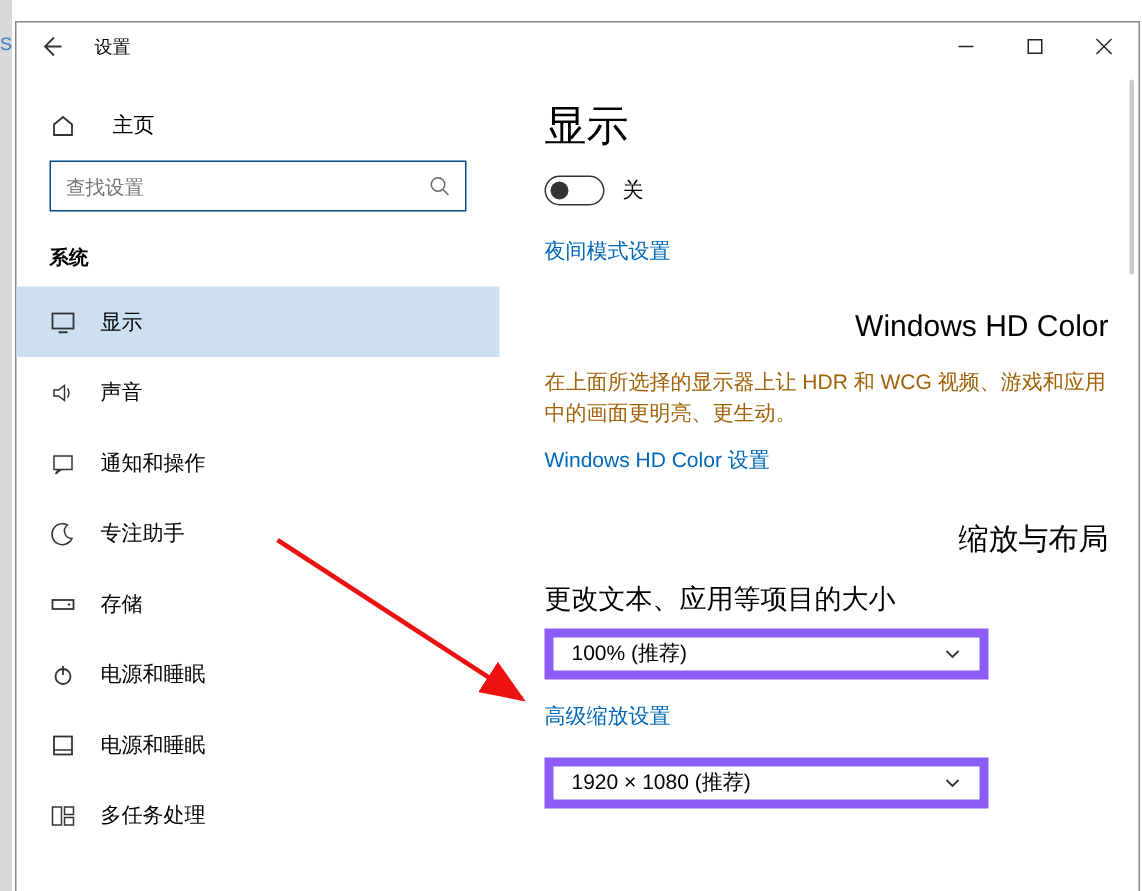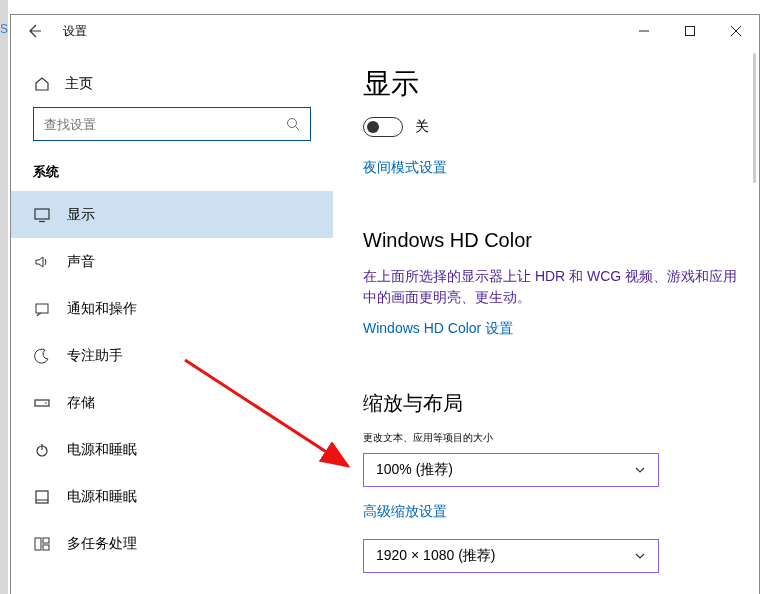--- a/index.html
+++ b/index.html
@@ -5,41 +5,41 @@
 * { box-sizing: border-box; margin: 0; padding: 0; }
 body { font-family: "Microsoft YaHei", "Segoe UI", sans-serif; font-size: 14px; color: #000; background: #fff; width: 761px; height: 594px; position: relative; overflow: hidden; }
 .window { position: absolute; left: 10px; top: 14px; width: 750px; height: 586px; border: 1px solid #888; background: #fff; display: flex; flex-direction: column; }
 .titlebar { height: 32px; display: flex; align-items: center; }
 .titlebar .back { width: 46px; display: flex; align-items: center; justify-content: center; cursor: pointer; }
 .titlebar .title { margin-left: 6px; font-size: 12px; }
 .winbtns { margin-left: auto; display: flex; }
 .winbtn { width: 46px; height: 32px; display: flex; align-items: center; justify-content: center; cursor: pointer; }
 .content { flex: 1; display: flex; min-height: 0; }
 .sidebar { width: 322px; display: flex; flex-direction: column; padding-top: 24px; }
-.homerow { display: flex; align-items: center; gap: 14px; padding: 4px 22px 14px 22px; }
+.homerow { display: flex; align-items: center; gap: 24px; padding: 4px 22px 14px 22px; }
 .homerow .lbl { font-size: 14px; }
 .searchwrap { padding: 0 22px 16px 22px; }
 .searchbox { border: 1.5px solid #004b8d; height: 34px; display: flex; align-items: center; padding: 0 10px; }
 .searchbox input { border: none; outline: none; flex: 1; font-size: 13px; background: transparent; color: #4c1d95; }
 .section-label { font-size: 13px; font-weight: 600; padding: 6px 22px 10px 22px; }
 .navlist { display: flex; flex-direction: column; }
 .navitem { display: flex; align-items: center; gap: 16px; height: 47px; padding: 0 22px; cursor: pointer; }
 .navitem.active { background: #cde0f2; }
 .navitem .ico { width: 18px; height: 18px; display: flex; align-items: center; justify-content: center; }
 .navitem .lbl { font-size: 14px; }
 .main { flex: 1; padding: 18px 20px 0 30px; overflow: hidden; position: relative; }
 .h1 { font-size: 28px; font-weight: 500; margin-bottom: 14px; }
 .toggle-row { display: flex; align-items: center; gap: 12px; margin-bottom: 22px; }
 .toggle { width: 40px; height: 20px; border: 1px solid #333; border-radius: 10px; position: relative; cursor: pointer; }
 .toggle .knob { position: absolute; left: 3px; top: 3px; width: 12px; height: 12px; border-radius: 50%; background: #333; }
 .link { color: #0067b8; font-size: 14px; cursor: pointer; margin-bottom: 30px; display: inline-block; }
-.h2 { font-size: 20px; font-weight: 500; margin-bottom: 14px; margin-top: 22px; }
-.desc { font-size: 14px; color: #4c1d95; margin-bottom: 12px; line-height: 1.5; max-width: 380px; }
-.fieldlabel { font-size: 10px; margin-bottom: 8px; margin-top: 14px; }
-.selectbox { border: 1px solid #8b5cf6; height: 34px; width: 296px; display: flex; align-items: center; padding: 0 12px; cursor: pointer; margin-bottom: 16px; }
+.h2 { font-size: 20px; font-weight: 500; margin-bottom: 14px; margin-top: 0; text-align: right; }
+.desc { font-size: 14px; color: #a16207; margin-bottom: 12px; line-height: 1.5; max-width: 380px; }
+.fieldlabel { font-size: 18px; margin-bottom: 8px; margin-top: 14px; }
+.selectbox { border: 6px solid #8b5cf6; height: 34px; width: 296px; display: flex; align-items: center; padding: 0 12px; cursor: pointer; margin-bottom: 16px; }
 .selectbox .val { flex: 1; font-size: 14px; }
 .scrollbar { position: absolute; right: 3px; top: 6px; width: 3px; height: 130px; background: #ccc; border-radius: 2px; }
 .arrow { position: absolute; pointer-events: none; z-index: 10; }
 svg { display: block; }
 .slice { position: absolute; left: 0; top: 0; width: 8px; height: 594px; background: #d8d8d8; }
 .slice .s { position: absolute; left: 0; top: 22px; color: #357ec7; font-size: 12px; }
 </style>
 </head>
 <body>
 

